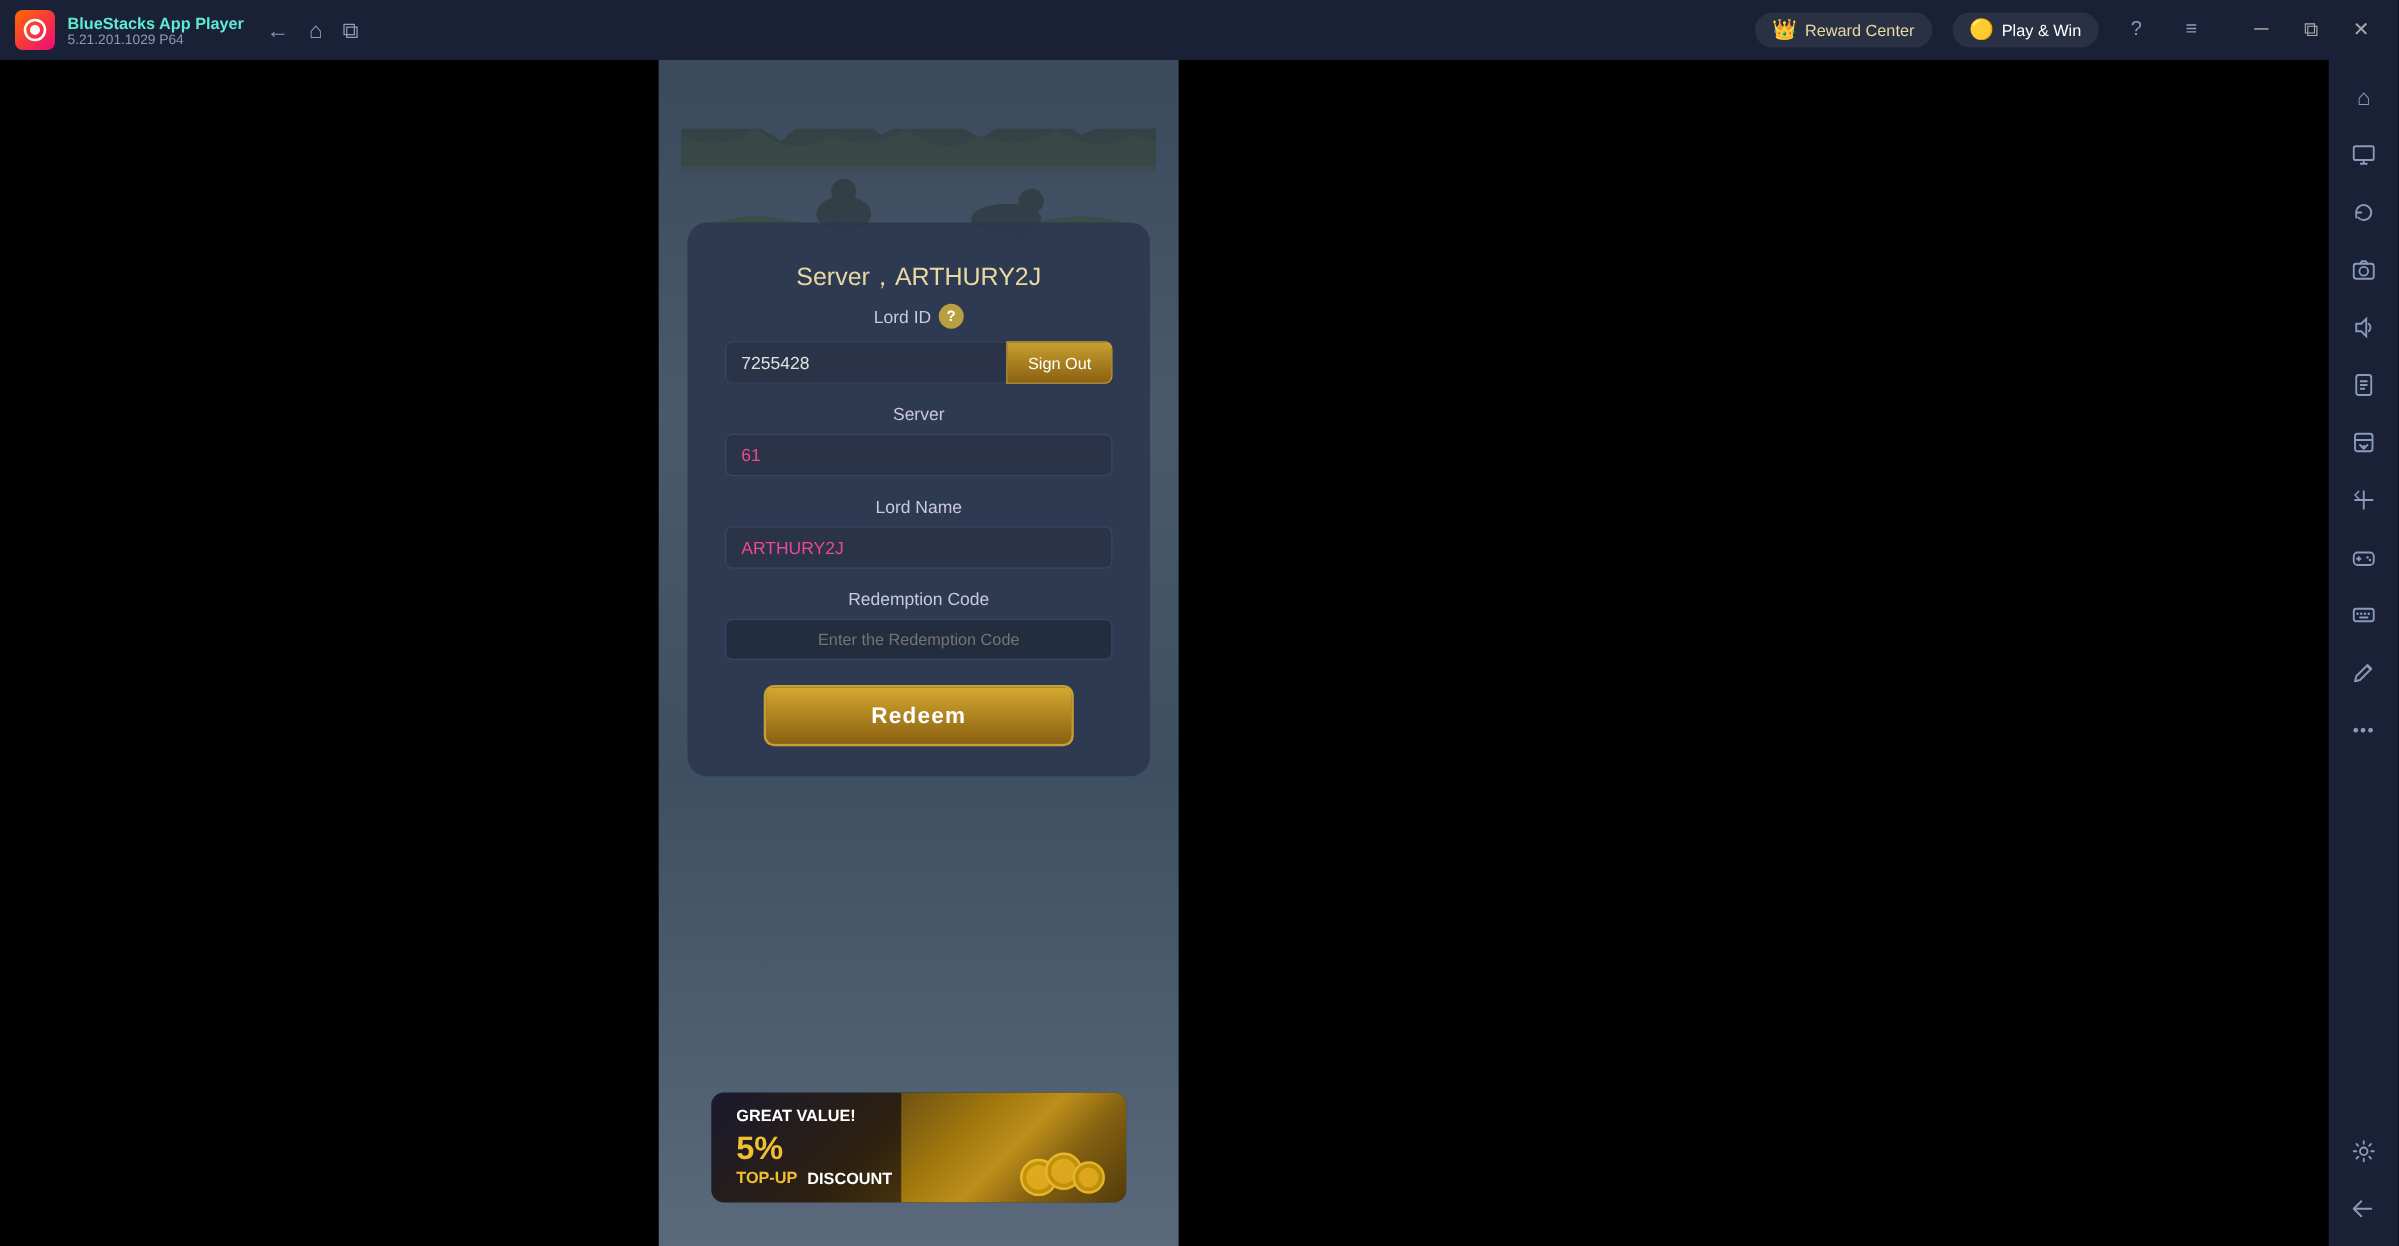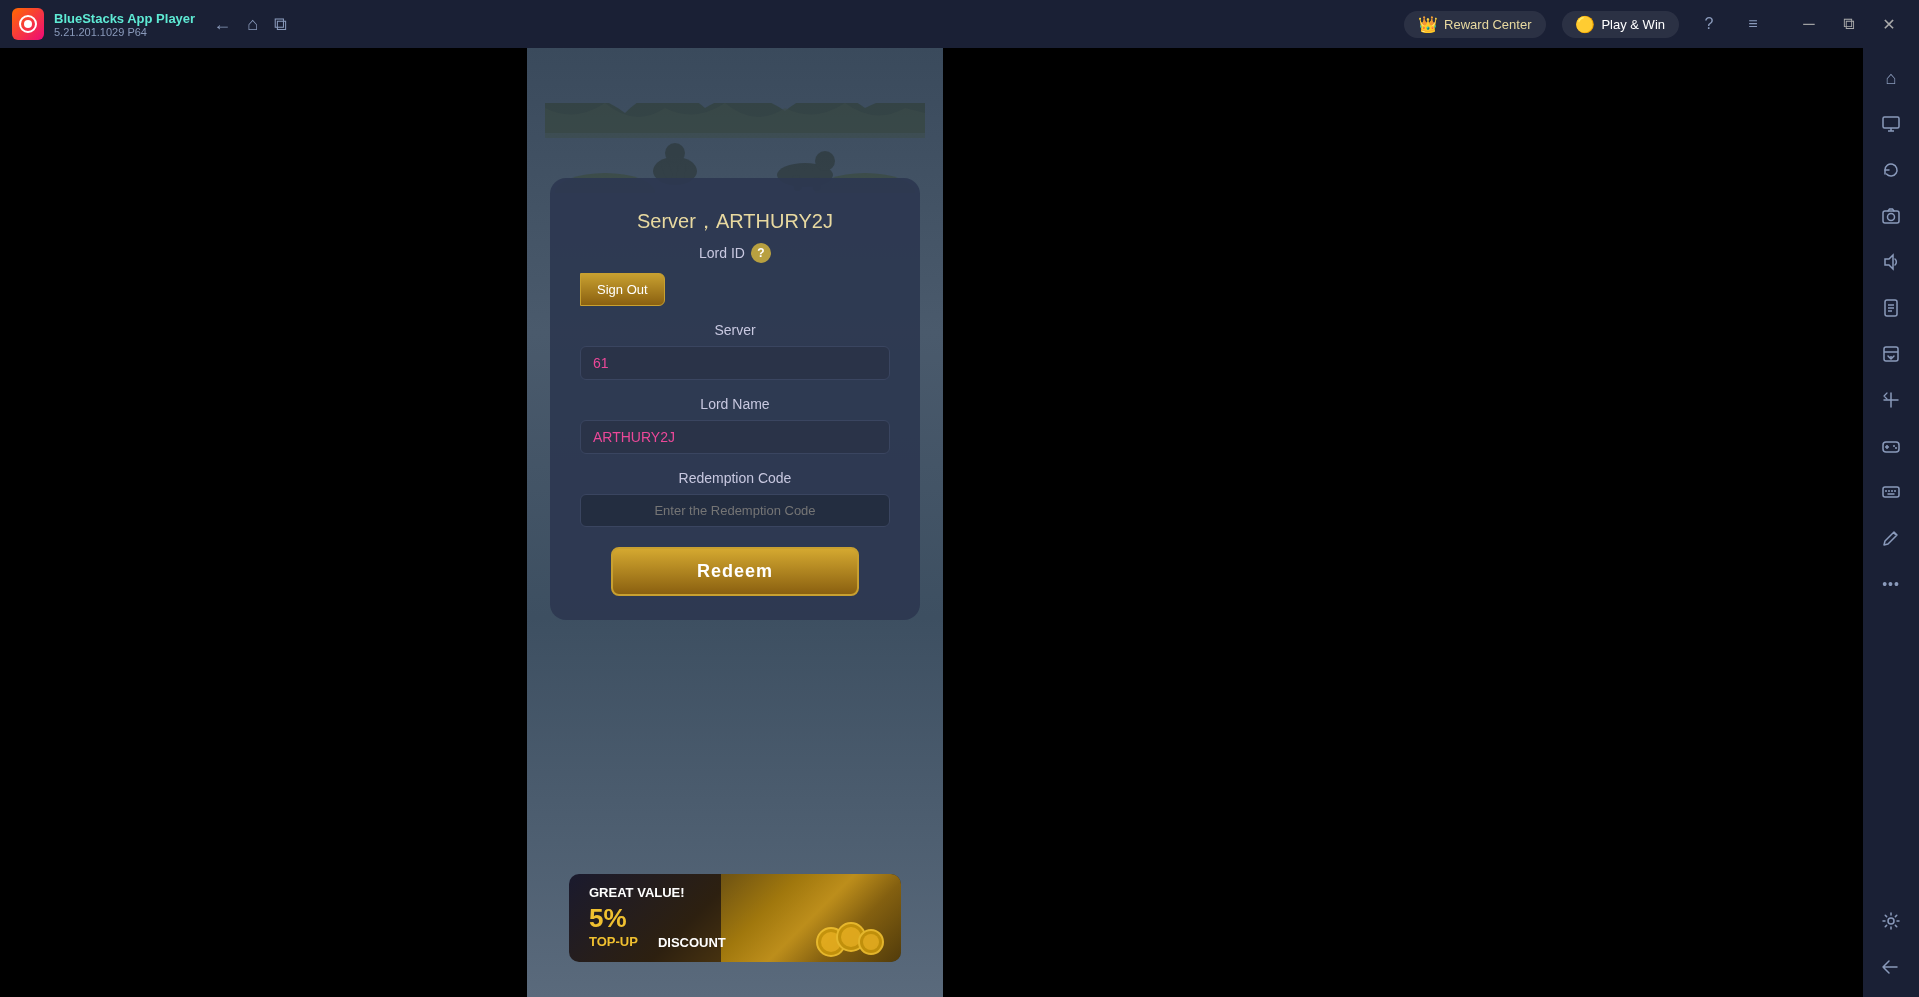--- a/index.html
+++ b/index.html
@@ -417,20 +417,21 @@
 
     <div class="modal-card">
       <div class="welcome-title">Server，ARTHURY2J</div>
 
       <div class="lord-id-row">
         <span class="lord-id-label">Lord ID</span>
         <div class="help-icon">?</div>
       </div>
 
       <div class="lord-id-input-row">
+        <input class="lord-id-input" type="text" value="7255428" style="">
         <button class="sign-out-btn">Sign Out</button>
       </div>
 
       <div class="field-label">Server</div>
       <input class="readonly-input" type="text" readonly="" value="61" style="">
 
       <div class="field-label">Lord Name</div>
       <input class="readonly-input" type="text" readonly="" value="ARTHURY2J" style="">
 
       <div class="field-label">Redemption Code</div>
@@ -440,21 +441,21 @@
     </div>
 
     <div class="banner">
       <div style="z-index:2;">
         <div class="banner-text">
           <span>GREAT</span> <span>VALUE!</span>
         </div>
         <div style="display:flex;align-items:baseline;gap:4px;">
           <span class="banner-percent">5%</span>
         </div>
-        <div style="display:flex;gap:20px;">
+        <div style="display:flex;gap:8px;">
           <span class="banner-topup">TOP-UP</span>
           <span class="banner-text">DISCOUNT</span>
         </div>
       </div>
       <div class="banner-lion"></div>
 
       <svg style="position:absolute;right:10px;bottom:5px;z-index:3;opacity:0.9;" width="80" height="50" viewBox="0 0 80 50">
         <circle cx="20" cy="35" r="14" fill="#c8960c" stroke="#f0c030" stroke-width="2"></circle>
         <circle cx="20" cy="35" r="10" fill="#e8b020"></circle>
         <circle cx="40" cy="30" r="14" fill="#c8960c" stroke="#f0c030" stroke-width="2"></circle>

